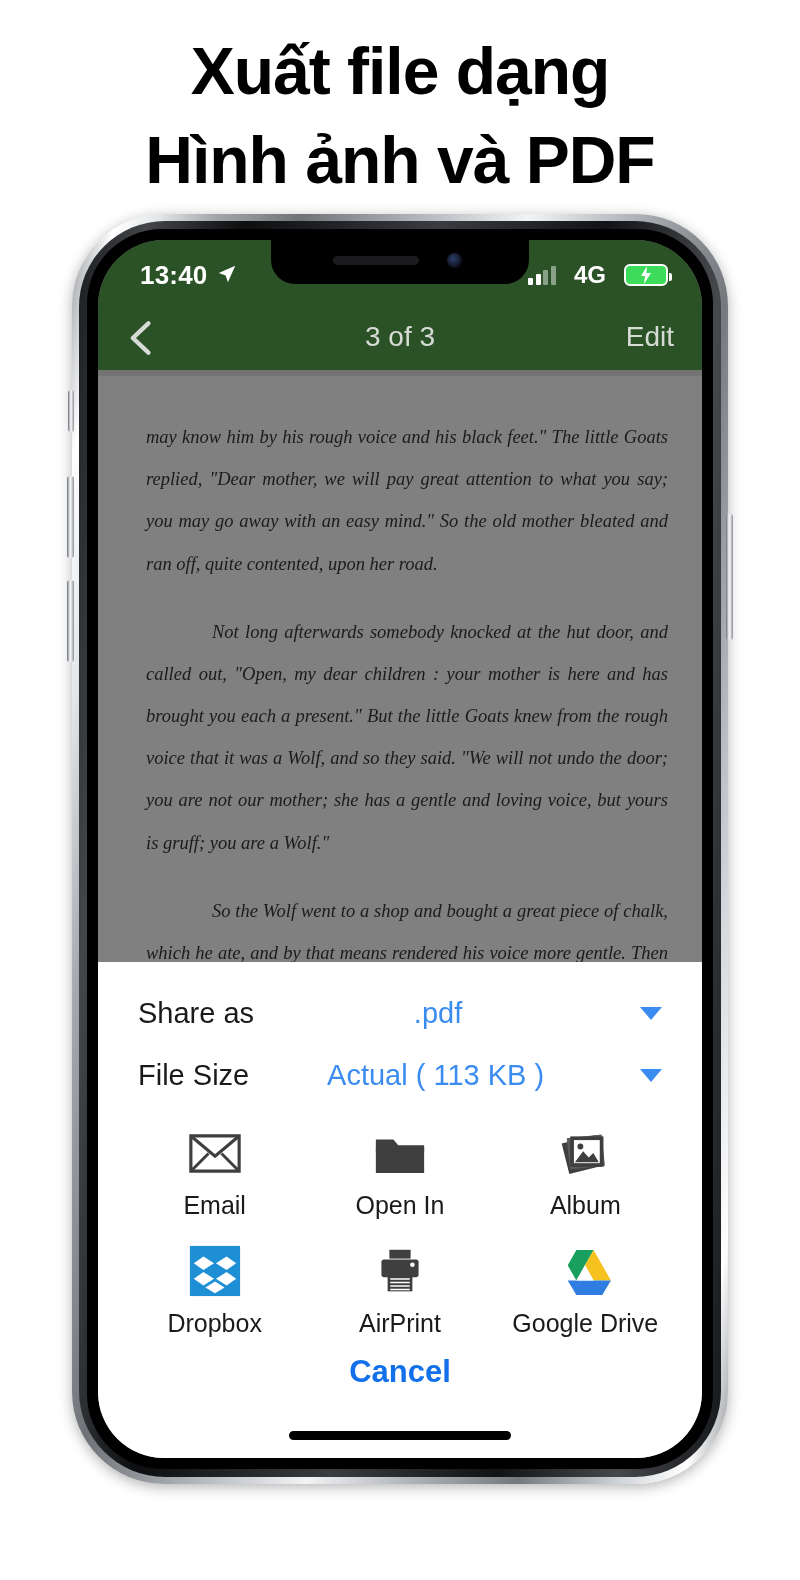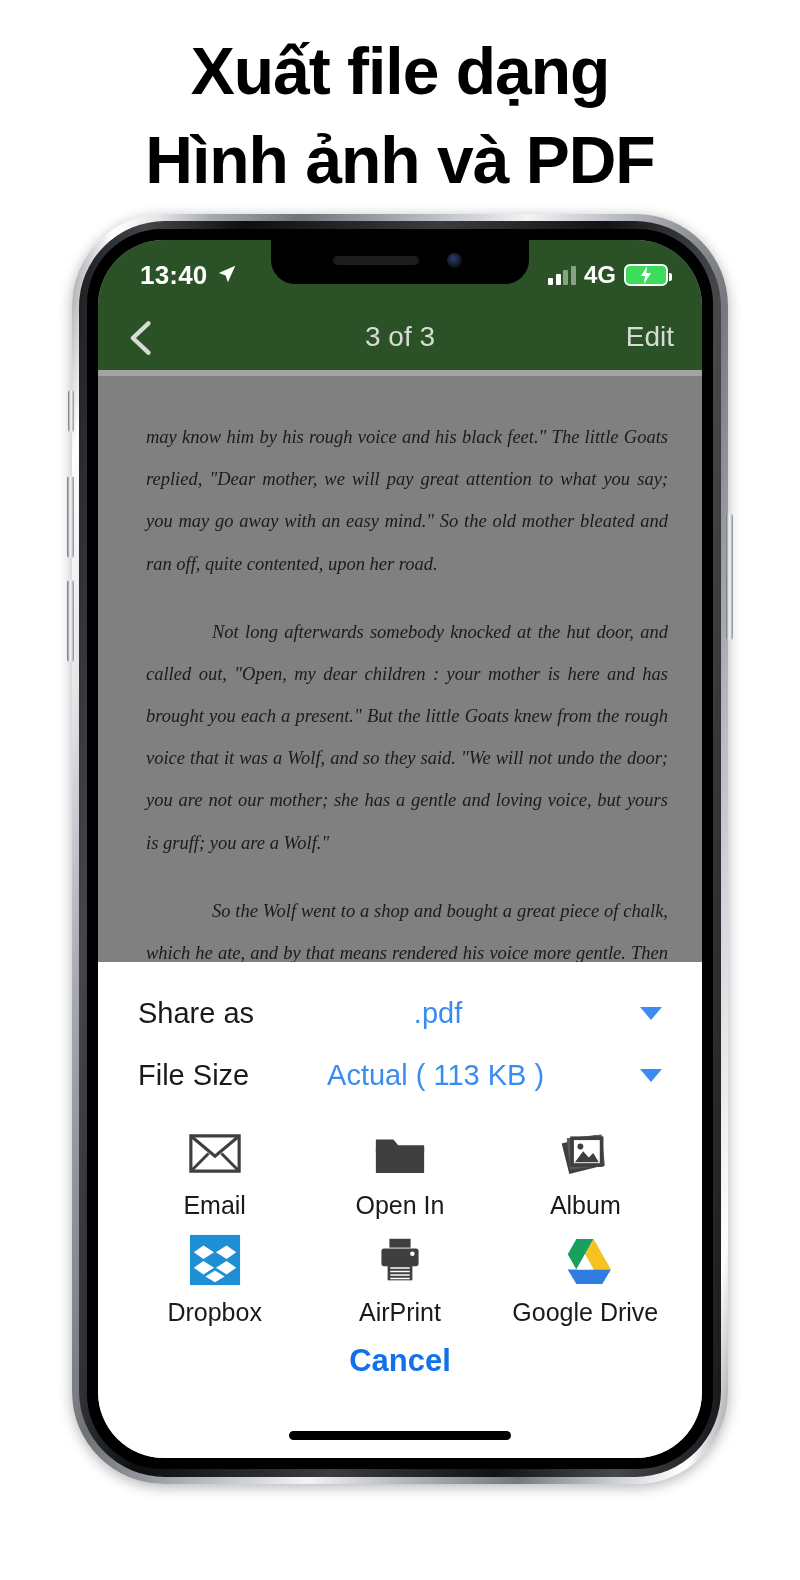--- a/index.html
+++ b/index.html
@@ -56,21 +56,21 @@
     position: absolute;
     left: 15px; top: 15px; right: 15px; bottom: 15px;
     border-radius: 75px;
     background: #000000;
     overflow: hidden;
   }
   .screen {
     position: absolute;
     left: 11px; top: 11px; right: 11px; bottom: 11px;
     border-radius: 66px;
-    background: #a3a3a3;
+    background: #737373;
     overflow: hidden;
   }
 
   
   .btn-side {
     position: absolute;
     background: linear-gradient(90deg,#6a6d71,#dcdfe3 35%,#f4f5f7 55%,#8b8e93);
     border-radius: 3px;
   }
   .btn-mute  { left: -4px; top: 176px;  width: 6px; height: 42px; }
@@ -96,21 +96,21 @@
   .loc-arrow {
     position: absolute;
     left: 118px; top: 23px;
     width: 22px; height: 22px;
   }
   .status-right {
     position: absolute;
     right: 34px; top: 21px;
     display: flex;
     align-items: center;
-    gap: 8px;
+    gap: 18px;
   }
   .signal { display: flex; align-items: flex-end; gap: 2.5px; height: 20px; }
   .signal i { display: block; width: 5px; background: #ffffff; border-radius: 1px; }
   .signal i:nth-child(1) { height: 7px; }
   .signal i:nth-child(2) { height: 11px; }
   .signal i:nth-child(3) { height: 15px; opacity: .45; }
   .signal i:nth-child(4) { height: 19px; opacity: .45; }
   .net-label { font-size: 24px; font-weight: bold; }
   .battery {
     position: relative;
@@ -234,21 +234,21 @@
     width: 0; height: 0;
     border-left: 11px solid transparent;
     border-right: 11px solid transparent;
     border-top: 13px solid #3b8cf0;
   }
 
   .grid {
     margin-top: 18px;
     display: grid;
     grid-template-columns: repeat(3, 1fr);
-    row-gap: 11px;
+    row-gap: 22px;
     padding: 0 24px;
   }
   .tile {
     display: flex;
     flex-direction: column;
     align-items: center;
     gap: 9px;
   }
   .tile-icon {
     width: 58px; height: 58px;

